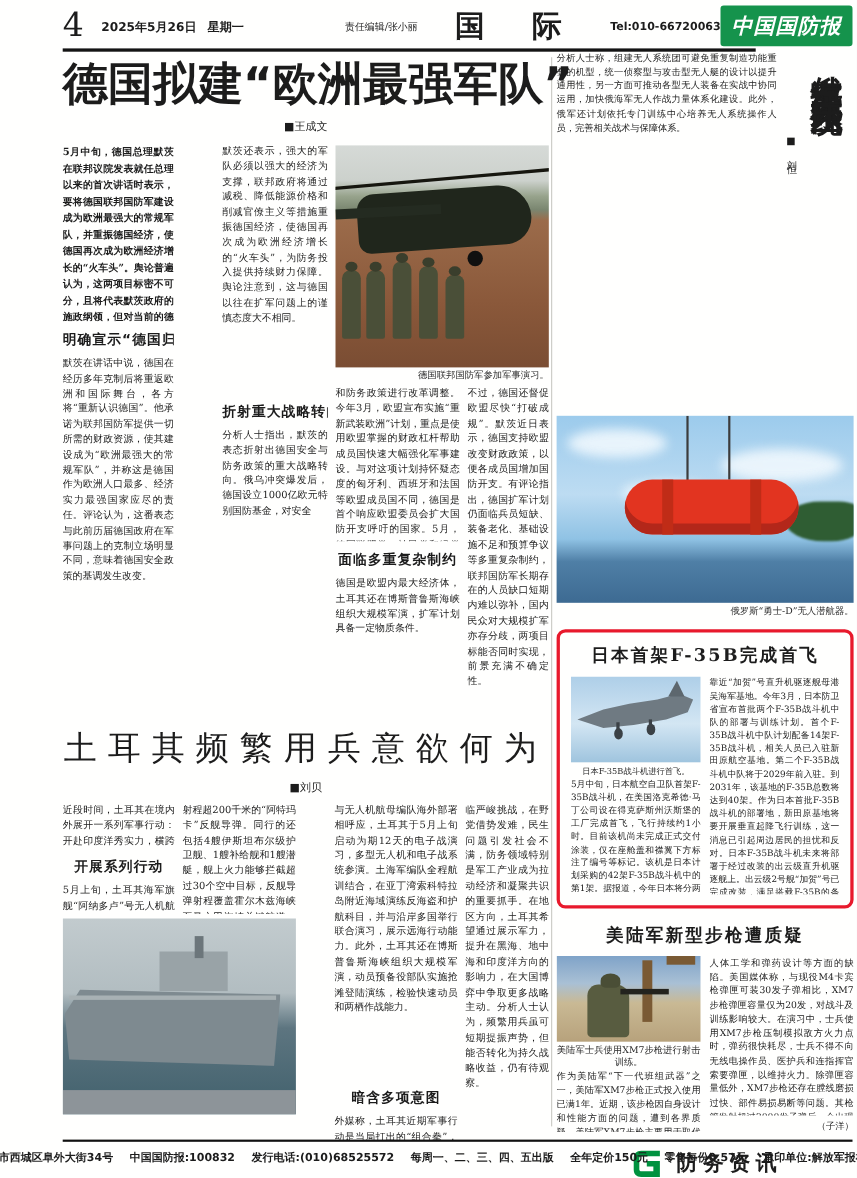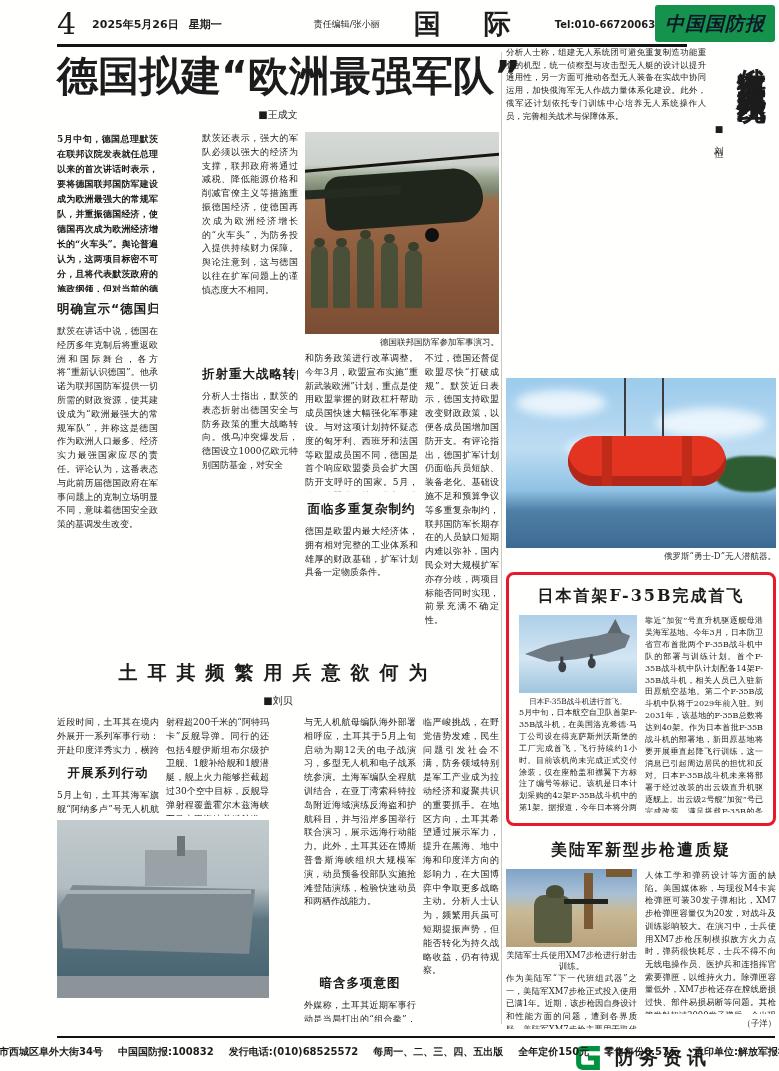--- a/index.html
+++ b/index.html
@@ -10,21 +10,21 @@
   
   .header { position:absolute; left:57px; top:5px; width:718px; height:38px; display:flex; align-items:center; }
   .pagenum { font-size:30px; line-height:34px; font-weight:400; }
   .dateblk { margin-left:16px; font-size:11px; font-weight:bold; font-family:"DejaVu Sans",sans-serif; }
   .dateblk .weekday { margin-left:10px; }
   .editor { margin-left:92px; font-size:9px; color:#222; }
   .section { margin-left:34px; font-size:27px; font-weight:900; font-family:"DejaVu Sans",sans-serif; letter-spacing:8px; white-space:nowrap; }
   .tel { margin-left:36px; font-size:10px; font-weight:bold; font-family:"DejaVu Sans",sans-serif; }
   .masthead { position:absolute; right:0; top:0; width:120px; height:37px; background:#15934c; border-radius:3px;
               display:flex; align-items:center; justify-content:center; }
-  .masthead span { color:#0f172a; font-size:19px; font-style:italic; font-weight:bold; letter-spacing:1px; }
+  .masthead span { color:#ffffff; font-size:19px; font-style:italic; font-weight:bold; letter-spacing:1px; }
   .hrule { position:absolute; left:57px; top:44px; width:630px; height:3px; background:#141414; }
   .vdiv  { position:absolute; left:501px; top:52px; width:1px; height:972px; background:#c9c9c4; }
 
   
   .byline { text-align:center; font-size:10px; margin-top:8px; }
   .btext { font-size:9px; line-height:13.8px; text-align:justify; overflow:hidden; }
   .subhead { font-family:"DejaVu Sans",sans-serif; font-weight:900; font-size:12.5px; text-align:center;
              margin:9px 0 7px; letter-spacing:1px; white-space:nowrap; }
   .col { display:flex; flex-direction:column; overflow:hidden; }
   .fill { flex:1; }
@@ -39,21 +39,21 @@
   .g-body { display:flex; gap:7px; margin-top:10px; height:512px; overflow:hidden; }
   .g-c1 { width:101px; flex:none; }
   .g-intro { font-weight:bold; font-size:9px; line-height:15px; height:160px; overflow:hidden; text-align:justify; }
   .h225 { height:225px; } .h140 { height:140px; } .h40 { height:40px; } .h250 { height:250px; }
   .g-c2 { width:96px; flex:none;margin-left:37px; }
   .g-right { flex:1; display:flex; flex-direction:column; }
   .g-rcols { display:flex; gap:7px; flex:1; overflow:hidden; margin-top:4px; }
   .g-c3 { width:113px; flex:none; } .g-c4 { flex:1; }
 
   .turkey { margin-top:16px; }
-  .t-headline { font-size:19px; font-weight:700; text-align:center; letter-spacing:10px; white-space:nowrap; }
+  .t-headline { font-size:30px; font-weight:400; text-align:center; letter-spacing:10px; white-space:nowrap; }
   .t-body { display:flex; gap:7px; margin-top:8px; height:306px; overflow:hidden; }
   .t-left { width:212px; flex:none; display:flex; flex-direction:column; }
   .t-topcols { display:flex; gap:7px; height:100px; overflow:hidden; }
   .t-c1 { width:102px; flex:none; } .t-c2 { flex:1; }
   .t-c3 { width:112px; flex:none;margin-left:28px; } .t-c4 { flex:1; }
 
   
   .right { position:absolute; left:506px; top:46px; width:270px; }
   .right .btext { font-size:8.4px; line-height:12.7px; }
   .russia { display:flex; height:324px; overflow:hidden; }
@@ -176,21 +176,21 @@
               </div>
             <div class="soldier s5">
                 <i></i>
               </div>
           </figure>
           <figcaption class="cap r">德国联邦国防军参加军事演习。</figcaption>
           <div class="g-rcols">
             <div class="col g-c3">
               <p class="btext h140">和防务政策进行改革调整。今年3月，欧盟宣布实施“重新武装欧洲”计划，重点是使用欧盟掌握的财政杠杆帮助成员国快速大幅强化军事建设。与对这项计划持怀疑态度的匈牙利、西班牙和法国等欧盟成员国不同，德国是首个响应欧盟委员会扩大国防开支呼吁的国家。5月，德国联盟党、社民党和绿党通过一项德国历史上最大规模举债计划，修订《基本法》中的“债务刹车”条款，设立5000亿欧元的基础设施基金，并允许在军费投入方面不设上限。</p>
               <h3 class="subhead">面临多重复杂制约</h3>
-              <p class="btext fill">德国是欧盟内最大经济体，拥有相对完整的工业体系和雄厚的财政基础，扩军计划具备一定物质条件。</p>
+              <p class="btext fill">德国是欧盟内最大经济体，土耳其还在博斯普鲁斯海峡组织大规模军演，扩军计划具备一定物质条件。</p>
             </div>
             <div class="col g-c4">
               <p class="btext fill">不过，德国还督促欧盟尽快“打破成规”。默茨近日表示，德国支持欧盟改变财政政策，以便各成员国增加国防开支。有评论指出，德国扩军计划仍面临兵员短缺、装备老化、基础设施不足和预算争议等多重复杂制约，联邦国防军长期存在的人员缺口短期内难以弥补，国内民众对大规模扩军亦存分歧，两项目标能否同时实现，前景充满不确定性。</p>
             </div>
           </div>
         </div>
       </div>
     </article>
 
     <article class="turkey">

